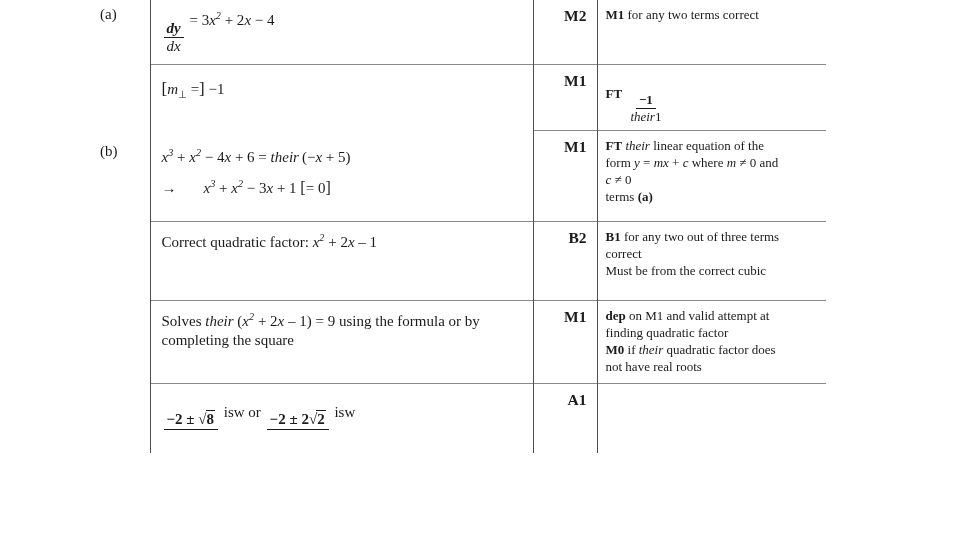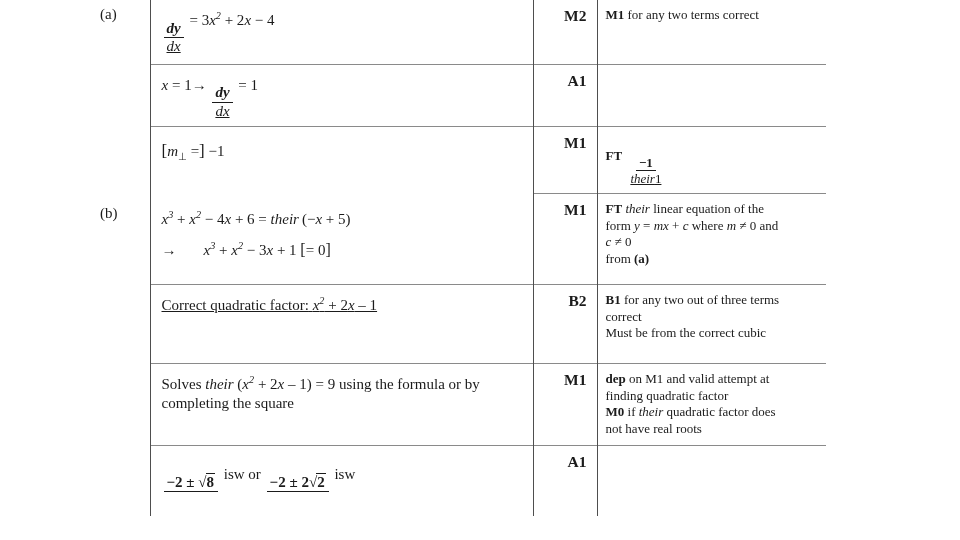--- a/index.html
+++ b/index.html
@@ -113,21 +113,20 @@
   }
   .frac > .num {
     padding: 0 3px 1px 3px;
     border-bottom: 1.2px solid #1b1b1b;
     white-space: nowrap;
     font-weight: bold;
   }
   .frac > .den {
     padding: 1px 3px 0 3px;
     white-space: nowrap;
-    text-decoration: underline;
   }
 
   
   .rad { white-space: nowrap; }
   .rad > .radicand {
     border-top: 1.1px solid #1b1b1b;
     padding: 0 1px 0 1px;
     margin-left: -1px;
   }
 
@@ -162,35 +161,20 @@
             <span class="nowrap">=
               3<span class="mi">x</span><sup class="exp">2</sup> + 2<span class="mi">x</span> − 4</span>
           </div>
         </td>
         <td class="mark">M2</td>
         <td class="note">
           <span class="bd">M1</span><span> for any two terms correct</span>
         </td>
       </tr>
 
-      <tr class="rule-top" style="height:58px;">
-        <td class="part"></td>
-        <td class="work">
-          <div style="padding-top:4px;">
-            <span class="nowrap"><span class="mi">x</span> = 1→</span>
-            <span class="frac">
-              <span class="num"><span class="mi">dy</span></span>
-              <span class="den"><span class="mi">dx</span></span>
-            </span>
-            <span>= 1</span>
-          </div>
-        </td>
-        <td class="mark">A1</td>
-        <td class="note"></td>
-      </tr>
 
       <tr class="rule-top" style="height:60px;">
         <td class="part"></td>
         <td class="work">
           <div style="padding-top:6px;">
             <span style="font-size:17px;">[</span><span class="mi">m</span><sub class="sb">⊥</sub> =<span style="font-size:17px;">]</span> −1
           </div>
         </td>
         <td class="mark">M1</td>
         <td class="note">
@@ -213,28 +197,28 @@
           </div>
           <div class="arrow-line">
             <span class="indent-arrow">→</span><span class="mi">x</span><sup class="exp">3</sup> + <span class="mi">x</span><sup class="exp">2</sup> − 3<span class="mi">x</span> + 1 <span style="font-size:16px;">[</span>= 0<span style="font-size:16px;">]</span>
           </div>
         </td>
         <td class="mark">M1</td>
         <td class="note">
           <div><span class="bd">FT</span> <span class="it">their</span><span> linear equation of the</span></div>
           <div>form <span class="mi">y</span> = <span class="mi">mx</span> + <span class="mi">c</span> where <span class="mi">m</span> ≠ 0 and</div>
           <div><span class="mi">c</span> ≠ 0</div>
-          <div><span>from</span> <span class="bd">(a)</span></div>
+          <div><span>terms</span> <span class="bd">(a)</span></div>
         </td>
       </tr>
 
       <tr class="rule-top" style="height:79px;">
         <td class="part"></td>
         <td class="work">
-          <div style="padding-top:4px;text-decoration:underline;">
+          <div style="padding-top:4px;">
             <span>Correct quadratic factor:</span> <span class="mi">x</span><sup class="exp">2</sup> + 2<span class="mi">x</span> – 1
           </div>
         </td>
         <td class="mark">B2</td>
         <td class="note">
           <div><span class="bd">B1</span><span> for any two out of three terms</span></div>
           <div>correct</div>
           <div>Must be from the correct cubic</div>
         </td>
       </tr>

